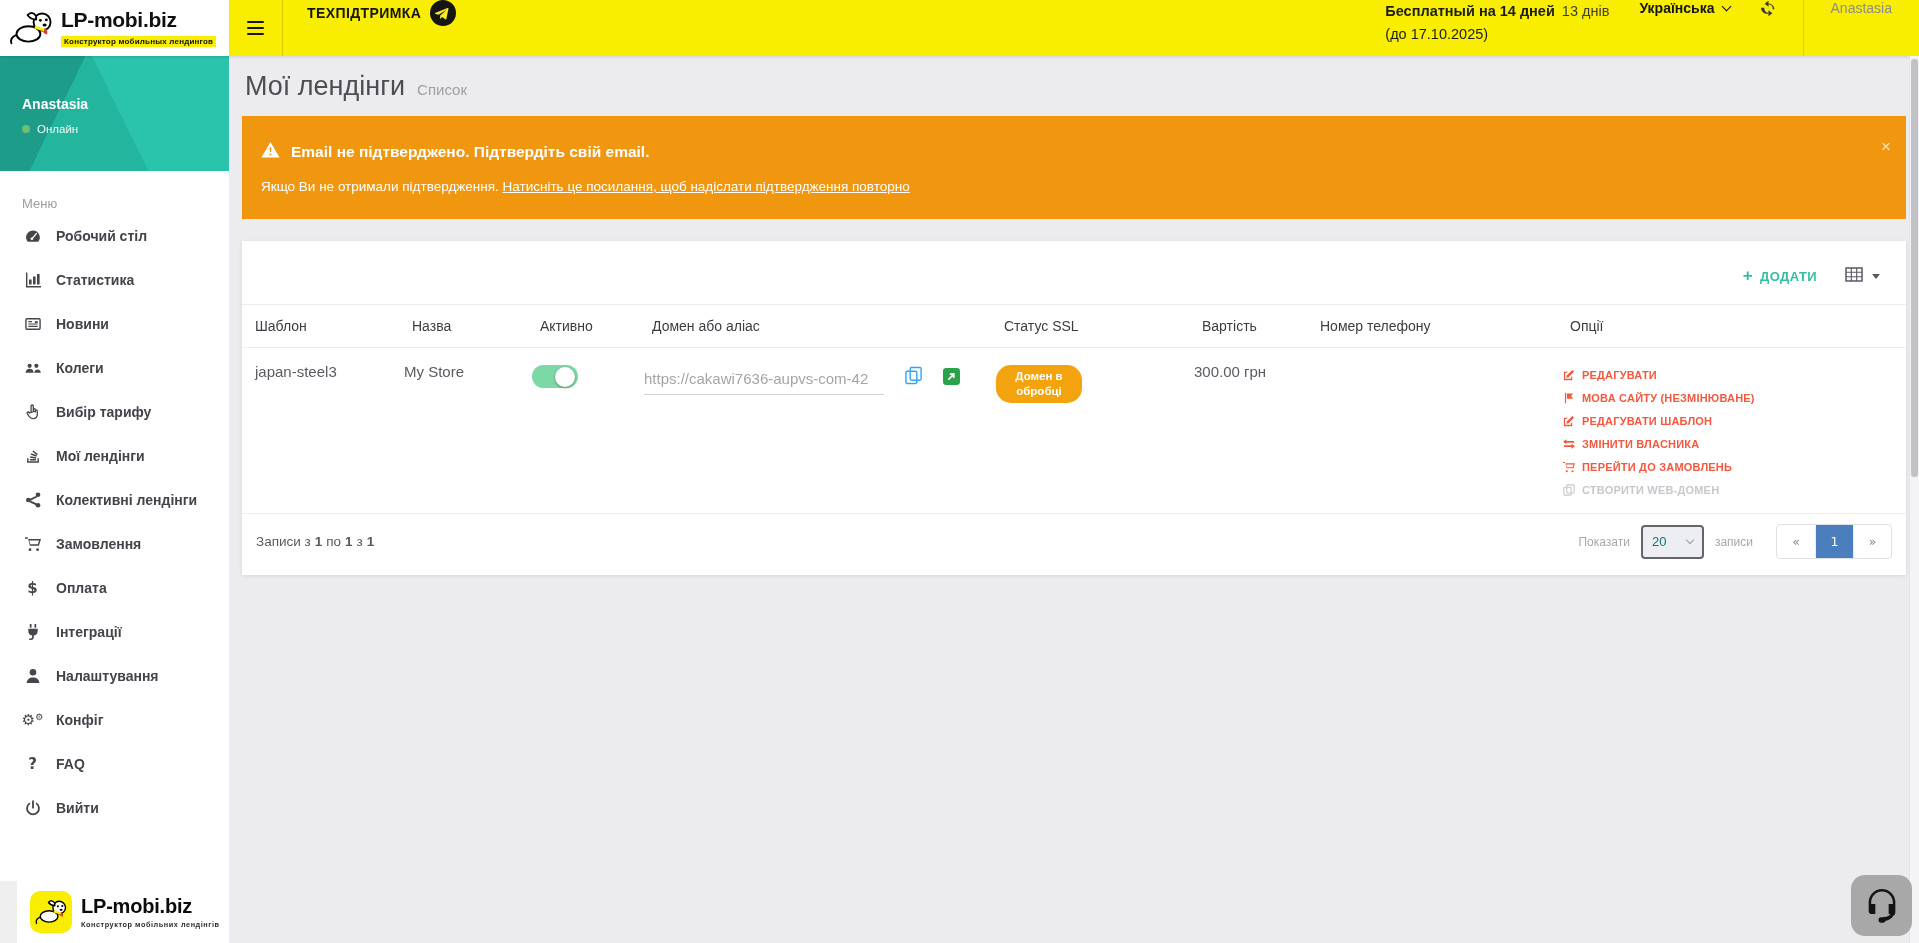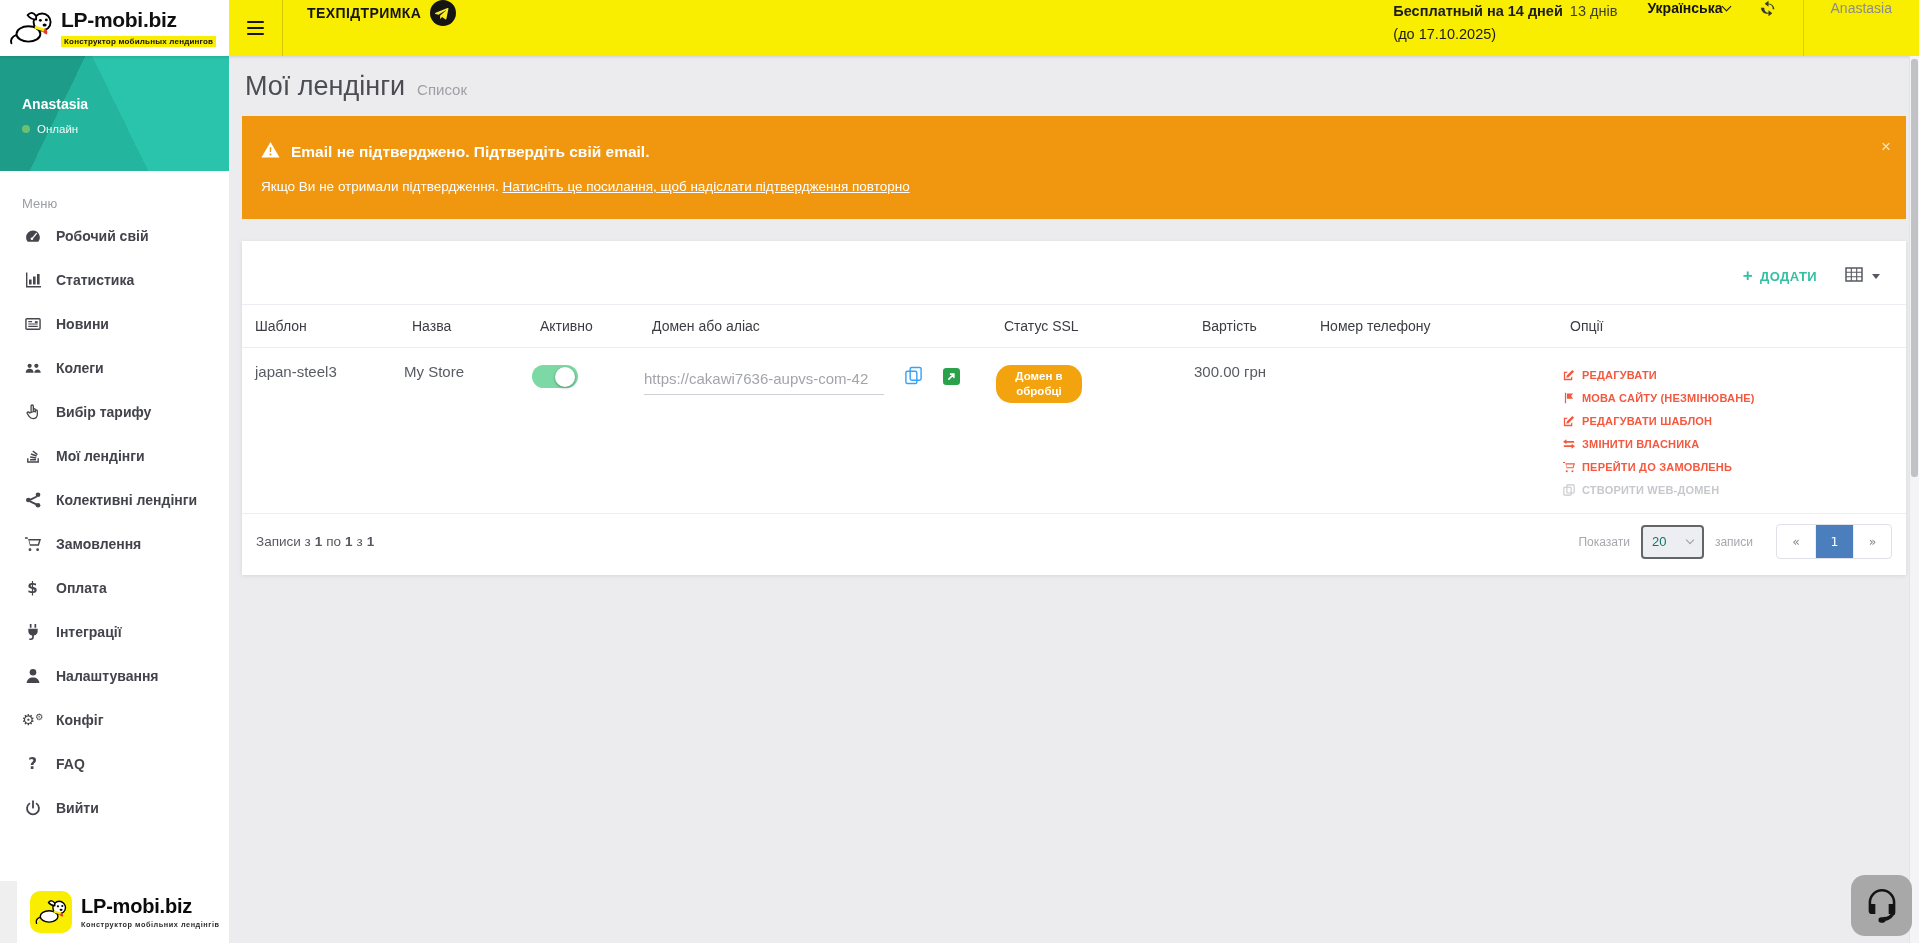--- a/index.html
+++ b/index.html
@@ -16,21 +16,21 @@
   .tagline{display:inline-block;font-size:8px;font-weight:bold;background:#f9ed00;color:#101010;padding:1px 3px;margin-top:3px;letter-spacing:.2px;white-space:nowrap}
   .yellowbar{flex:1;background:#f9ed00;display:flex;align-items:flex-start}
   .hamburger{width:54px;height:100%;display:flex;flex-direction:column;justify-content:center;align-items:center;gap:3.5px;background:none;border:none;border-right:1px solid rgba(0,0,0,.15);cursor:pointer}
   .hamburger span{width:17px;height:2.4px;background:#151515;border-radius:1px}
   .support{display:flex;align-items:center;gap:9px;margin-left:24px;font-weight:bold;font-size:14px;color:#151515;letter-spacing:.4px;cursor:pointer}
   .support svg{width:26px;height:26px;display:block}
   .top-spacer{flex:1}
   .plan{font-size:14.5px;color:#1c1c1c;line-height:1.6;white-space:nowrap}
   .plan .pn{font-weight:bold}
   .plan .pd{margin-left:7px;color:#3e3e30}
-  .lang{display:flex;align-items:center;gap:0;margin-left:30px;font-weight:bold;font-size:14px;color:#141414;cursor:pointer;white-space:nowrap}
+  .lang{display:flex;align-items:center;gap:8px;margin-left:30px;font-weight:bold;font-size:14px;color:#141414;cursor:pointer;white-space:nowrap}
   .chev{width:7px;height:7px;border-right:1.8px solid #141414;border-bottom:1.8px solid #141414;transform:rotate(45deg);margin-top:-4px}
   .refresh{margin-left:30px;background:none;border:none;cursor:pointer;display:flex}
   .refresh svg{width:17px;height:17px}
   .top-div{width:1px;height:100%;background:rgba(0,0,0,.13);margin-left:26px}
   .top-user{padding:0 27px;font-size:14px;color:#8b8c90;cursor:pointer}
 
   
   .sidebar{position:absolute;top:56px;left:0;width:229px;bottom:0;background:#fff;z-index:5}
   .side-head{height:115px;padding:40px 0 0 22px;background:
     linear-gradient(64deg,#23b59d 0%,#23b59d 52%,#2ac3ab 52%),
@@ -184,21 +184,21 @@
   <div class="menu-label">Меню</div>
   <ul class="menu">
     <li>
         <span class="mi">
           <svg viewBox="0 0 18 15">
             <path d="M9 1.2A7.8 7.8 0 0 0 1.2 9c0 1.9.7 3.6 1.9 4.9h11.8A7.8 7.8 0 0 0 9 1.2z" fill="currentColor"></path>
             <path d="M8 10.4L13.2 4.2" stroke="#fff" stroke-width="1.5"></path>
             <circle cx="7.8" cy="10.6" r="1.5" fill="#fff"></circle>
           </svg>
         </span>
-        <span>Робочий свій</span>
+        <span>Робочий стіл</span>
       </li>
     <li>
         <span class="mi">
           <svg viewBox="0 0 16 15" fill="currentColor">
             <path d="M1 0h1.4v13.6H16V15H1z"></path>
             <rect x="4" y="7" width="2.6" height="5"></rect>
             <rect x="8" y="4" width="2.6" height="8"></rect>
             <rect x="12" y="1.5" width="2.6" height="10.5"></rect>
           </svg>
         </span>

